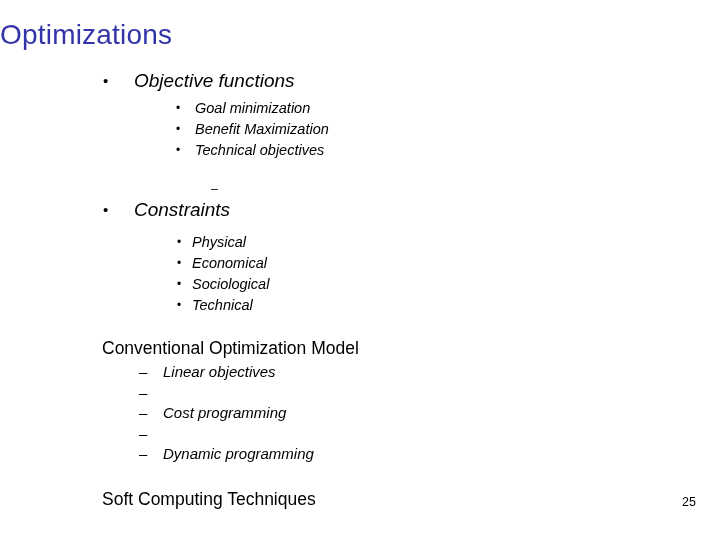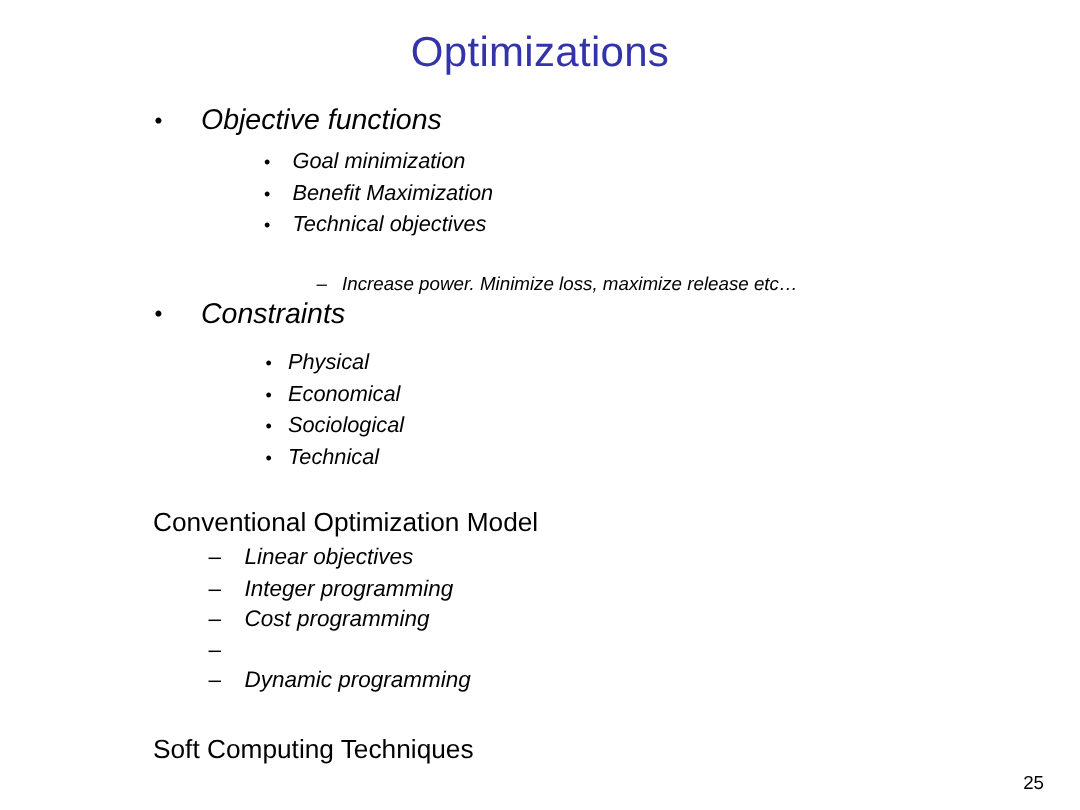--- a/index.html
+++ b/index.html
@@ -20,21 +20,20 @@
     height: 540px;
     background: #ffffff;
   }
 
   
   .slide-title {
     position: absolute;
     left: 0;
     top: 18px;
     width: 720px;
-    text-align: center;
     font-size: 28px;
     line-height: 34px;
     color: #3333aa;
     letter-spacing: 0.2px;
     white-space: nowrap;
   }
 
   .row {
     position: relative;
     display: block;
@@ -115,21 +114,20 @@
   #group-methods     { position: absolute; left: 0; top: 362px; width: 720px; }
   #heading-soft      { top: 487px; }
 
   .page-number {
     position: absolute;
     right: 24px;
     top: 494px;
     font-size: 12.5px;
     line-height: 16px;
     color: #000000;
-    margin-top: 20px;
   }
 </style>
 </head>
 <body>
 
 <div class="slide">
 
   <div class="slide-title">Optimizations</div>
 
   <div id="group-objective">
@@ -153,21 +151,20 @@
 
     <div class="row lvl2">
       <span class="marker">•</span>
       <span class="txt">Technical objectives</span>
     </div>
 
     <div style="height:19px"></div>
 
     <div class="row lvl3">
       <span class="marker">–</span>
-      <span class="txt">Increase power. Minimize loss, maximize release etc…</span>
     </div>
 
   </div>
 
   <div id="group-constraints">
 
     <div class="row lvl1">
       <span class="marker">•</span>
       <span class="txt">Constraints</span>
     </div>
@@ -200,21 +197,20 @@
 
   <div id="group-methods">
 
     <div class="row lvl-dash">
       <span class="marker">–</span>
       <span class="txt">Linear objectives</span>
     </div>
 
     <div class="row lvl-dash">
       <span class="marker">–</span>
-      <span class="txt">Integer programming</span>
     </div>
 
     <div class="row lvl-dash">
       <span class="marker">–</span>
       <span class="txt">Cost programming</span>
     </div>
 
     <div class="row lvl-dash">
       <span class="marker">–</span>
     </div>

